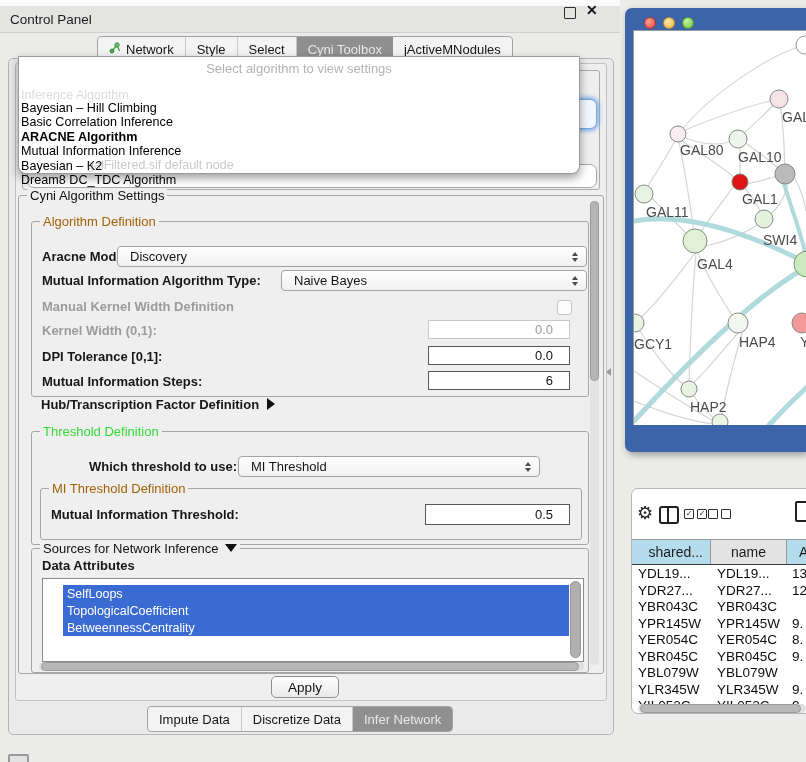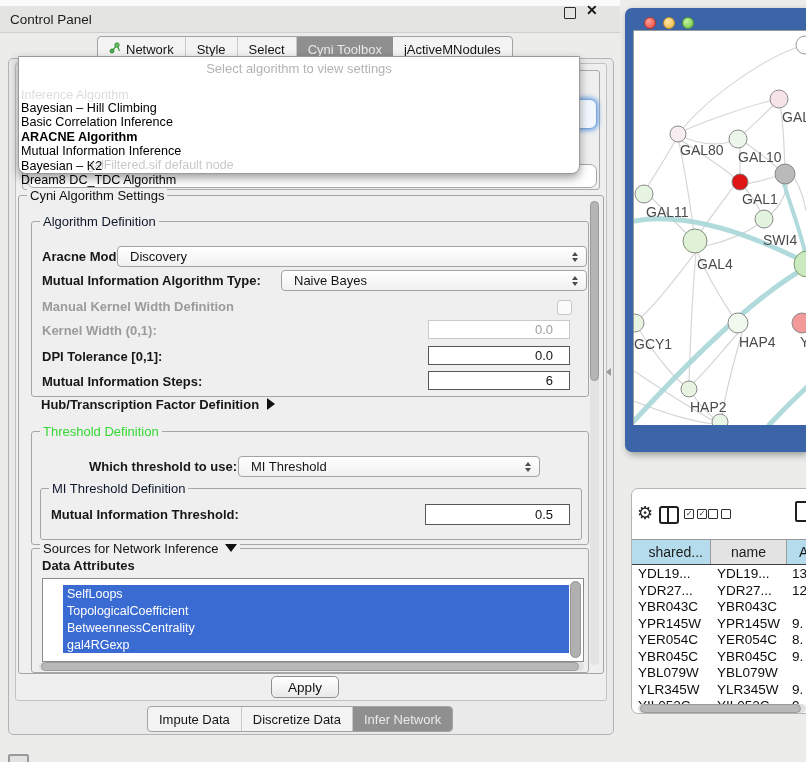--- a/index.html
+++ b/index.html
@@ -24,21 +24,21 @@
   .inner{position:absolute;left:6px;top:4px;width:590px;height:636px;background:#efefef;
          border:1px solid #c2c2c2;border-radius:3px;}
   .hiddenGroup{position:absolute;left:6px;top:6px;width:576px;height:118px;border:1px solid #ababab;border-radius:3px;}
   .focusBtn{position:absolute;left:547px;top:28px;width:25px;height:28px;border:1px solid #79a7de;border-radius:7px;
             background:#f2f7fd;box-shadow:0 0 4px 2px rgba(92,152,228,.75);}
   .comboSliver{position:absolute;left:11px;top:100px;width:568px;height:22px;background:#fff;
                border:1px solid #a8a8a8;border-radius:7px;}
   
   .groupbox{position:absolute;border:1px solid #a6a6a6;border-radius:3px;}
   .gtitle{position:absolute;top:-8px;left:8px;background:#efefef;padding:0 3px;font-size:13px;color:#111;white-space:nowrap;}
-  .gtitle.blue{color:#0f172a;}
+  .gtitle.blue{color:#a16207;}
   .gtitle.green{color:#35d835;}
   .flabel{position:absolute;font-size:13px;font-weight:bold;color:#171717;white-space:nowrap;display:flex;align-items:center;height:21px;}
   .flabel.dis{color:#9b9b9b;}
   .combo{position:absolute;height:21px;background:linear-gradient(#ffffff,#f1f1f1);border:1px solid #a3a3a3;
          border-radius:4px;font-size:13px;color:#141414;display:flex;align-items:center;padding-left:12px;box-sizing:border-box;}
   .st{position:absolute;right:8px;top:50%;transform:translateY(-50%);display:flex;flex-direction:column;gap:2px;}
   .st i{width:0;height:0;border-left:3.5px solid transparent;border-right:3.5px solid transparent;}
   .st .u{border-bottom:4px solid #4c4c4c;}
   .st .d{border-top:4px solid #4c4c4c;}
   .numfield{position:absolute;height:19px;background:#fff;border:1px solid #585858;font-size:13px;color:#111;
@@ -207,21 +207,20 @@
       </div>
 
       <div class="groupbox" style="left:12px;top:352px;width:556px;height:123px;">
         <span class="gtitle"><span>Sources for Network Inference</span><span class="tri-down"></span></span>
         <span class="flabel" style="left:10px;top:8px;height:16px;">Data Attributes</span>
         <div class="attrList">
           <div id="attrItems" style="position:absolute;left:0;top:6px;right:14px;padding-left:20px;">
               <div class="attr-item" style="background: rgb(58, 107, 211);">SelfLoops</div>
               <div class="attr-item" style="background: rgb(58, 107, 211);">TopologicalCoefficient</div>
               <div class="attr-item" style="background: rgb(58, 107, 211);">BetweennessCentrality</div>
-              <div class="attr-item" style="background: rgb(58, 107, 211);">gal4RGexp</div>
             </div>
           <div class="listVsb">
               <i></i>
             </div>
         </div>
         <div class="hsb" style="left:7px;top:113px;width:545px;">
             <i></i>
           </div>
       </div>
     </div>

